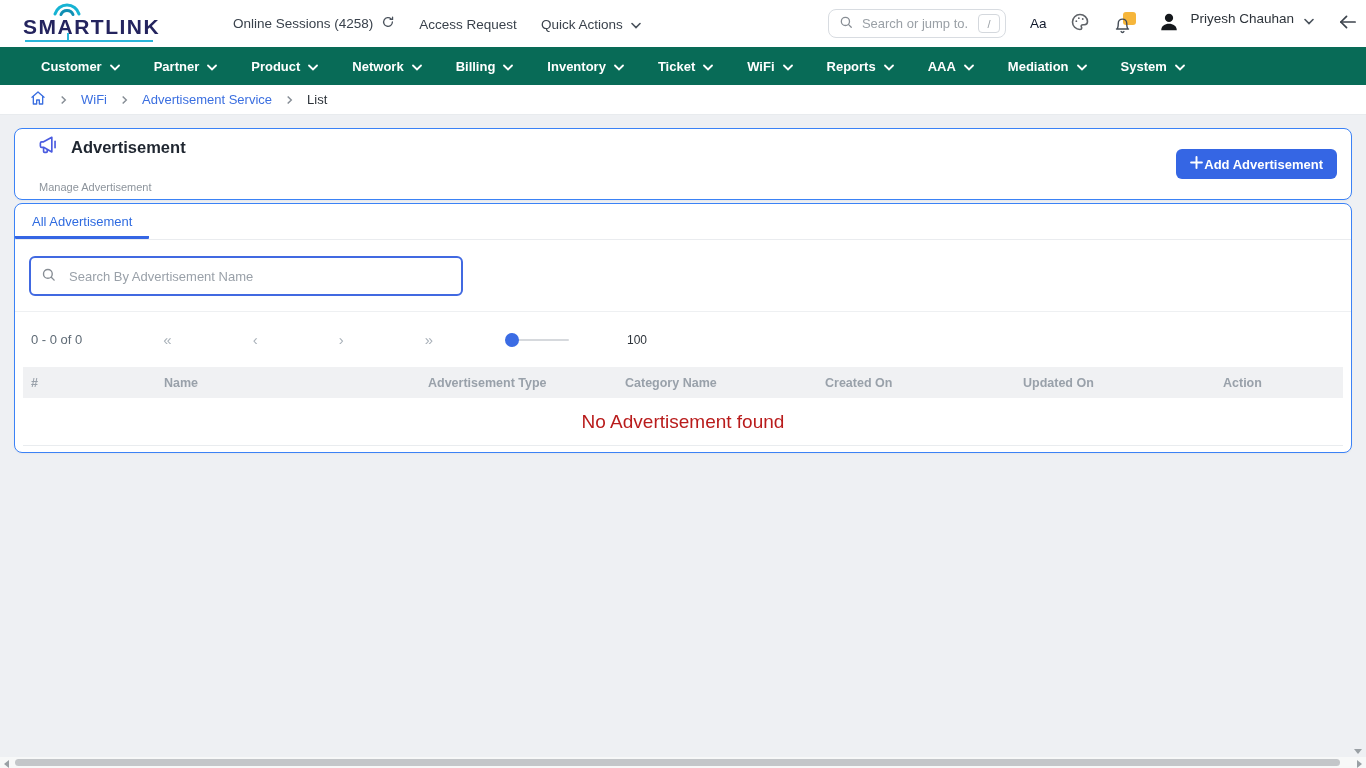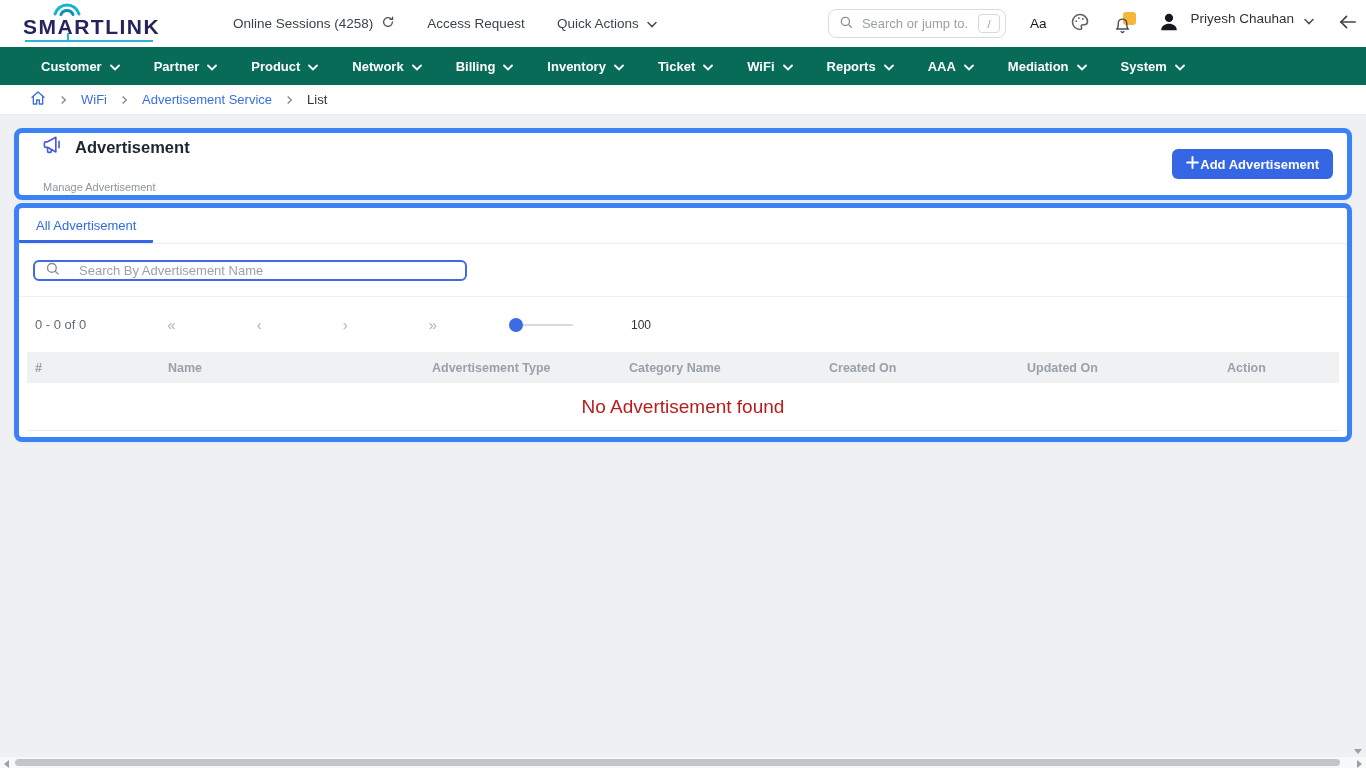--- a/index.html
+++ b/index.html
@@ -8,21 +8,21 @@
   [data-interactable="true"] { cursor:pointer; }
 
   
   .topbar { height:47px; background:#fff; display:flex; align-items:center; padding:0 9px; }
   .logo { position:relative; width:172px; height:40px; flex:0 0 auto; }
   .logo-text { position:absolute; left:14px; top:11px; font-size:21px; font-weight:800;
     letter-spacing:1.5px; color:#24245e; }
   .logo-arcs { position:absolute; left:40px; top:-3px; }
   .logo-line { position:absolute; left:16px; bottom:2px; width:128px; height:2px; background:#2ab6d9; }
   .logo-line::after { content:""; position:absolute; left:42px; bottom:0; width:2px; height:9px; background:#2ab6d9; }
-  .topbar-left { display:flex; align-items:center; gap:32px; margin-left:52px; font-size:13.5px; color:#3a424c; }
+  .topbar-left { display:flex; align-items:flex-end; gap:24px; margin-left:52px; font-size:13.5px; color:#3a424c; }
   .tb-item { display:flex; align-items:center; gap:8px; white-space:nowrap; }
   .topbar-right { margin-left:auto; display:flex; align-items:center; gap:24px; }
   .tb-search { width:178px; height:29px; border:1px solid #d8dce1; border-radius:8px;
     display:flex; align-items:center; gap:7px; padding:0 5px 0 10px; background:#fff; }
   .tb-search input { border:none; outline:none; flex:1; min-width:0; font-size:13px;
     font-family:"Liberation Sans",sans-serif; color:#3a424c; background:transparent; }
   .tb-search input::placeholder { color:#9aa0a6; }
   .slash-badge { width:22px; height:19px; border:1px solid #d4d8dd; border-radius:4px;
     font-size:11px; color:#9aa0a6; display:flex; align-items:center; justify-content:center; }
   .aa-label { font-size:13.5px; color:#0f172a; font-weight:500; }
@@ -40,38 +40,38 @@
 
   
   .breadcrumb-bar { height:30px; background:#fff; border-bottom:1px solid #e8ebee;
     display:flex; align-items:center; gap:13px; padding:0 30px; font-size:13px; }
   .bc-link { color:#3b6fe0; text-decoration:none; }
   .bc-current { color:#2d333a; font-weight:500; }
   .bc-sep { display:flex; align-items:center; }
 
   
   .main { padding:13px 14px 0; }
-  .card { background:#fff; border:5px solid #3b82f6; border-radius:8px;
+  .card { background:#fff; border:1px solid #3b82f6; border-radius:8px;
     box-shadow:0 1px 2px rgba(16,24,40,.04); }
   .header-card { height:72px; display:flex; align-items:center; justify-content:space-between;
     padding:0 14px 0 24px; }
   .title-row { display:flex; align-items:center; gap:10px; }
   .page-title { font-size:16.5px; font-weight:700; color:#1f2630; }
   .page-subtitle { font-size:11px; color:#8d949c; margin-top:21px; }
   .add-btn { background:#3566e4; color:#fff; border:none; border-radius:6px;
     height:30px; padding:0 14px; font-size:13px; font-weight:600;
     display:flex; align-items:center; gap:1px; font-family:"Liberation Sans",sans-serif; }
 
   .body-card { margin-top:3px; padding-bottom:6px; }
   .tabs { display:flex; border-bottom:1px solid #eaecef; }
   .tab { color:#2f6be0; font-size:13px; font-weight:500; padding:10px 17px 7px;
     border-bottom:3px solid #3566e4; border-radius:0 0 1px 1px; }
   .search-section { padding:16px 14px 15px; border-bottom:1px solid #eef0f2; }
-  .adv-search { width:434px; height:21px; border:2px solid #4169e1; border-radius:6px;
-    display:flex; align-items:center; gap:17px; padding:0 10px; }
+  .adv-search { width:434px; height:40px; border:2px solid #4169e1; border-radius:6px;
+    display:flex; align-items:center; gap:11px; padding:0 10px; }
   .adv-search input { border:none; outline:none; flex:1; font-size:13px;
     font-family:"Liberation Sans",sans-serif; color:#3a424c; background:transparent; }
   .adv-search input::placeholder { color:#9aa1a9; }
 
   .pagination-row { display:flex; align-items:center; 
     padding:20px 16px 12px;gap:42px; }
   .pg-range { font-size:13px; color:#5f6b76; }
   .pg-btn { font-size:15px; color:#a9b1b9; margin-left:39px; line-height:1; }
   .pg-slider { display:flex; align-items:center; margin-left:30px; width:64px; position:relative; }
   .pg-track { width:64px; height:2px; background:#d6d9dd; border-radius:1px; }

